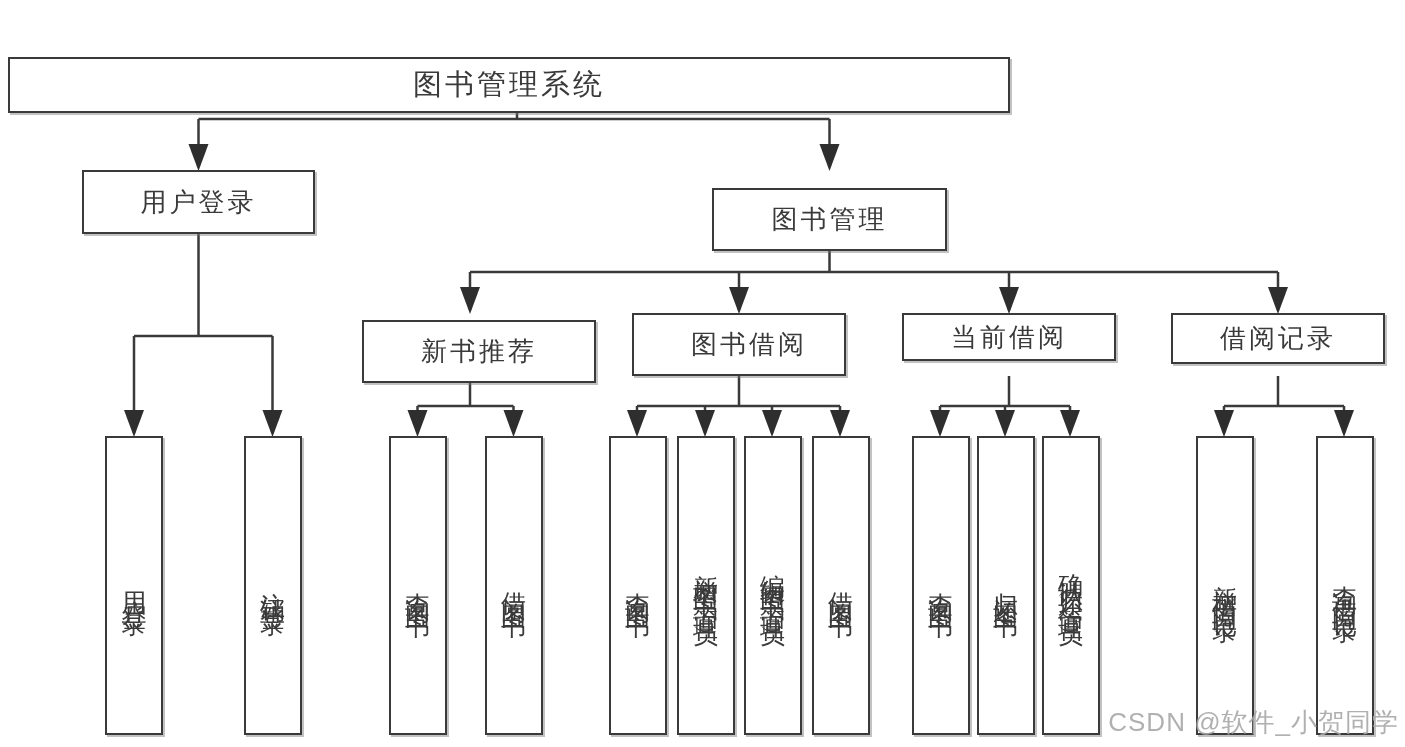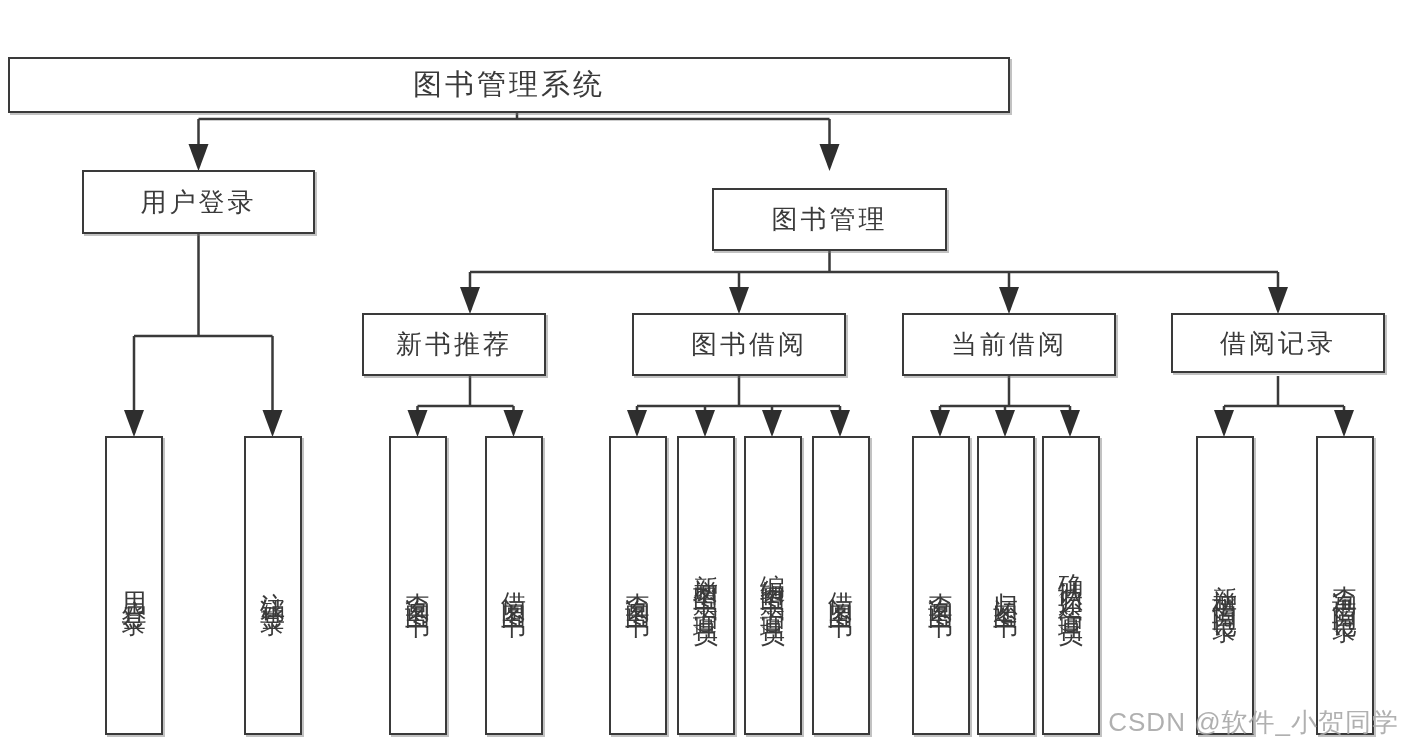--- a/index.html
+++ b/index.html
@@ -81,30 +81,30 @@
   <div id="nodes">
       <div class="node h root" style="left: 8px; top: 14px; width: 1002px; height: 56px; margin-top: 43px;">
         <span>图书管理系统</span>
       </div>
       <div class="node h" style="left: 82px; top: 170px; width: 233px; height: 64px;">
         <span>用户登录</span>
       </div>
       <div class="node h" style="left: 712px; top: 188px; width: 235px; height: 63px;">
         <span>图书管理</span>
       </div>
-      <div class="node h" style="left: 362px; top: 313px; width: 184px; height: 63px; font-family: Liberation Serif, serif;">
+      <div class="node h" style="left: 362px; top: 320px; width: 234px; height: 63px; font-family: Liberation Serif, serif;">
         <span>新书推荐</span>
       </div>
       <div class="node h" style="left: 632px; top: 313px; width: 214px; height: 63px; padding-left: 20px;">
         <span>图书借阅</span>
       </div>
-      <div class="node h" style="left: 902px; top: 313px; width: 214px; height: 63px;">
+      <div class="node h" style="left: 902px; top: 313px; width: 214px; height: 48px;">
         <span>当前借阅</span>
       </div>
-      <div class="node h" style="left: 1171px; top: 313px; width: 214px; height: 60px;">
+      <div class="node h" style="left: 1171px; top: 313px; width: 214px; height: 51px;">
         <span>借阅记录</span>
       </div>
       <div class="node v" style="left: 105px; top: 436px; width: 58px; height: 299px;">
         <span>用户登录</span>
       </div>
       <div class="node v" style="left: 243.5px; top: 436px; width: 58px; height: 299px;">
         <span>注销登录</span>
       </div>
       <div class="node v" style="left: 388.5px; top: 436px; width: 58px; height: 299px;">
         <span>查询图书</span>

